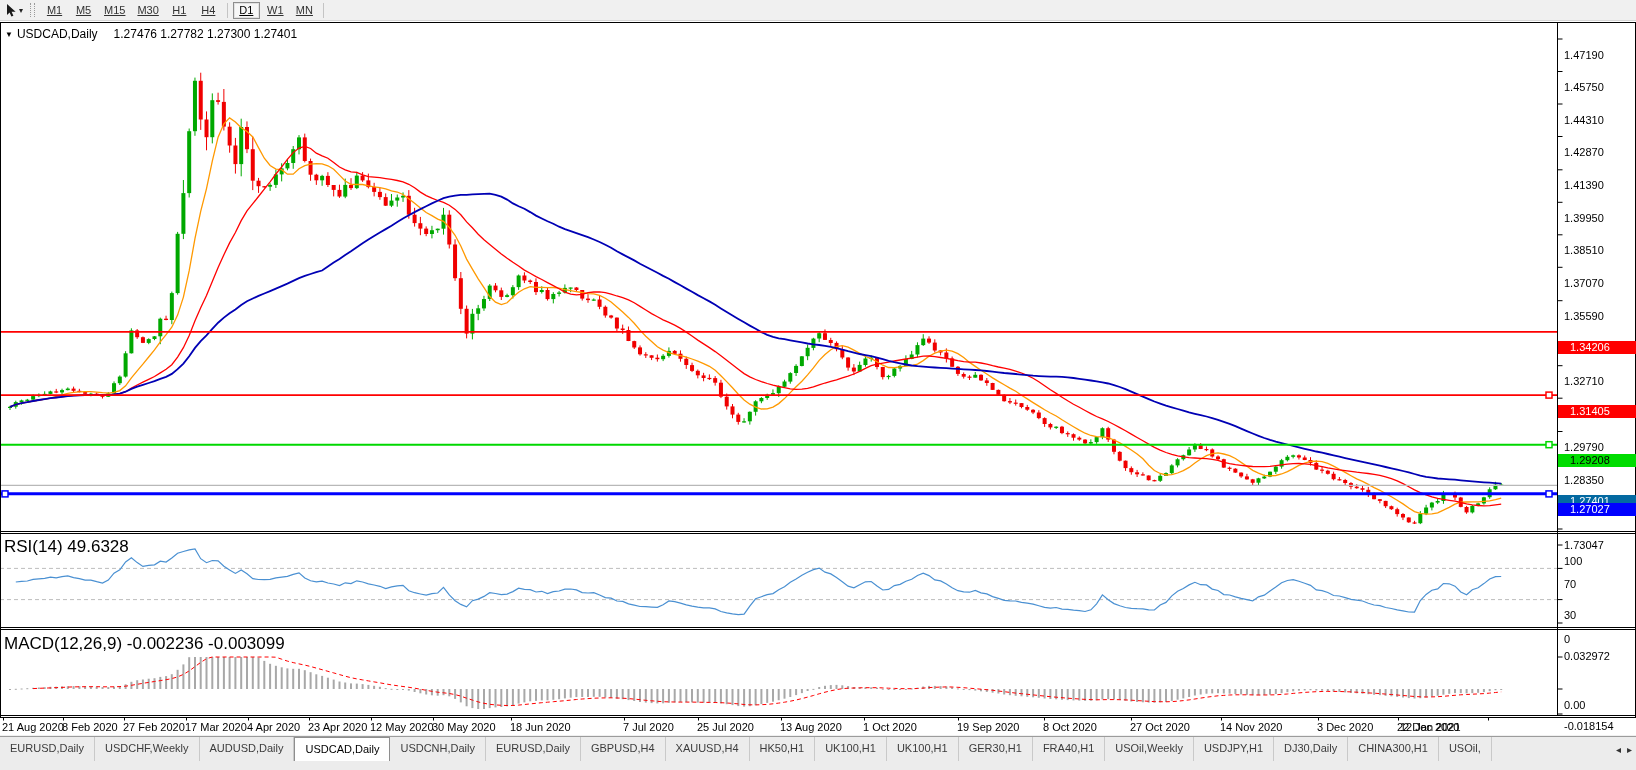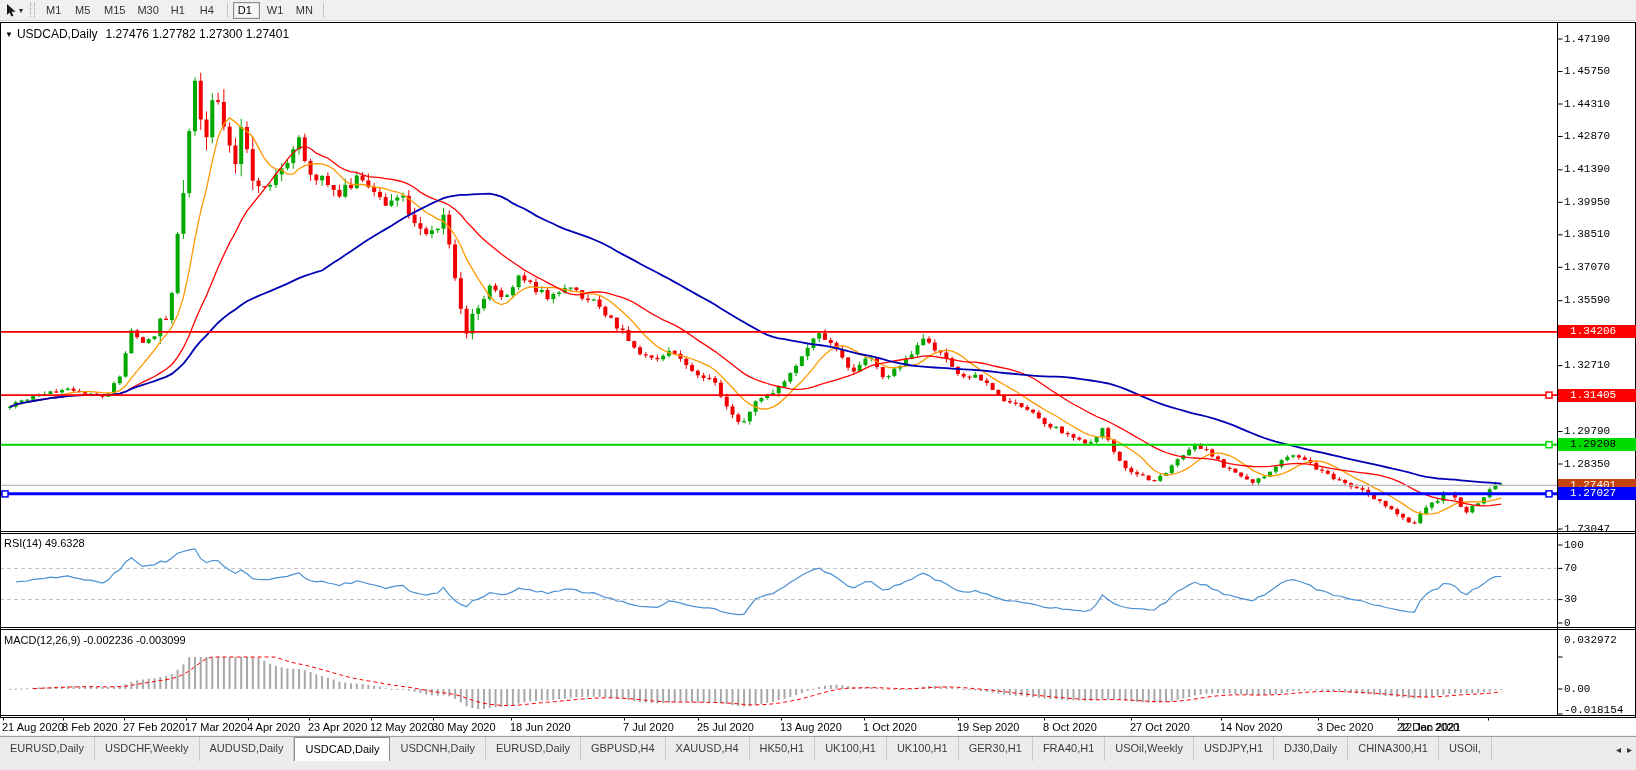--- a/index.html
+++ b/index.html
@@ -7,36 +7,36 @@
     font-family:"Liberation Sans","DejaVu Sans",sans-serif; background:#f0f0f0; }
   #app { position:relative; width:1636px; height:770px; }
 
   
   #toolbar { position:absolute; top:0; left:0; width:1636px; height:21px;
     background:#f0f0f0; border-bottom:1px solid #d6d6d6;
     display:flex; align-items:center; }
   .tool-icon { display:flex; align-items:center; height:18px; padding:0 3px; margin-left:3px; cursor:pointer; }
   .tool-icon .caret { font-size:8px; color:#222; margin-left:2px; }
   .grip { width:5px; height:14px; margin:0 5px 0 4px; border-left:1px dotted #9a9a9a; border-right:1px dotted #9a9a9a; }
-  .tfbtn { min-width:27px; height:17px; line-height:15px; 
-    font-size:11px; color:#333; padding:0 4px; margin:4px 1px; border:1px solid transparent; cursor:pointer; }
+  .tfbtn { min-width:27px; height:17px; line-height:15px; text-align:center;
+    font-size:11px; color:#333; padding:0 4px; margin:4px 1px; border:1px solid transparent; cursor:pointer;text-decoration:underline; }
   .tfbtn.active { border:1px solid #8e8e8e; background:#f7f7f7; box-shadow:inset 0 0 0 1px #e2e2e2; color:#000; }
   .toolsep { width:1px; height:15px; background:#c4c4c4; margin:0 4px; }
 
   
   #chart-window { position:absolute; top:21px; left:0; width:1636px; height:714px; background:#fff; }
   #plot { position:absolute; top:0; left:0; }
   #chart-title { position:absolute; top:6px; left:5px; font-size:12px; color:#000; white-space:nowrap; }
   #chart-title .tri { font-size:8px; vertical-align:1px; margin-right:4px; cursor:pointer; }
-  #chart-title .ohlc { margin-left:8px; }
-  .pane-label { position:absolute; left:4px; font-size:11px; color:#000; white-space:nowrap; }
+  #chart-title .ohlc { margin-left:16px; }
+  .pane-label { position:absolute; left:4px; font-size:17px; color:#000; white-space:nowrap; }
   #rsi-label  { top:516px; }
   #macd-label { top:613px; }
 
-  #axis-col { position:absolute; top:0; left:1558px; width:78px; height:714px; cursor:ns-resize;font-family:Liberation Mono, monospace; }
+  #axis-col { position:absolute; top:16px; left:1558px; width:78px; height:714px; cursor:ns-resize; }
   .ptick { position:absolute; left:6px; height:13px; line-height:13px; font-size:11px; color:#000; white-space:nowrap; }
   .badge { position:absolute; left:0; width:78px; height:13px; line-height:13px;
     font-size:11px; padding-left:12px; white-space:nowrap; }
 
   #date-axis { position:absolute; top:698px; left:0; width:1556px; height:16px; cursor:ew-resize; }
   .dlabel { position:absolute; top:2px; font-size:11px; color:#000; white-space:nowrap; }
 
   
   #tabbar { position:absolute; top:736px; left:0; width:1636px; height:34px;
     background:#ececec; border-top:1px solid #9c9c9c; display:flex; align-items:flex-start; }
@@ -963,21 +963,21 @@
         <div class="ptick" style="top:517.5px">100</div>
         <div class="ptick" style="top:540.9px">70</div>
         <div class="ptick" style="top:572.1px">30</div>
         <div class="ptick" style="top:595.5px">0</div>
         <div class="ptick" style="top:612.5px">0.032972</div>
         <div class="ptick" style="top:661.5px">0.00</div>
         <div class="ptick" style="top:682.5px">-0.018154</div>
         <div class="badge" style="top:304.4px;background:#ff0000;color:#ffffff">1.34206</div>
         <div class="badge" style="top:367.6px;background:#ff0000;color:#ffffff">1.31405</div>
         <div class="badge" style="top:417.2px;background:#00dc00;color:#000000">1.29208</div>
-        <div class="badge" style="top:457.9px;background:#c2410c;color:#ffffff">1.27401</div>
+        <div class="badge" style="top:457.9px;background:#0369a1;color:#ffffff">1.27401</div>
         <div class="badge" style="top:466.4px;background:#0000ff;color:#ffffff">1.27027</div>
       </div>
     <div id="date-axis">
         <div class="dlabel" style="left:2px">21 Aug 2020</div>
         <div class="dlabel" style="left:62px">8 Feb 2020</div>
         <div class="dlabel" style="left:123px">27 Feb 2020</div>
         <div class="dlabel" style="left:185px">17 Mar 2020</div>
         <div class="dlabel" style="left:247px">4 Apr 2020</div>
         <div class="dlabel" style="left:308px">23 Apr 2020</div>
         <div class="dlabel" style="left:370px">12 May 2020</div>

